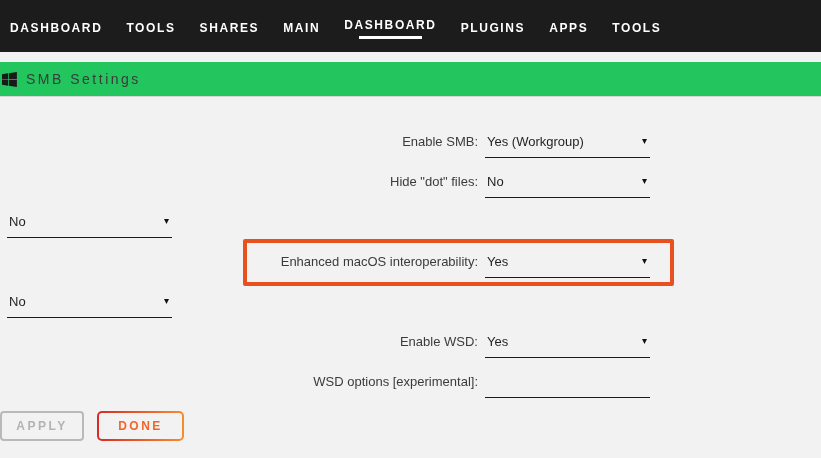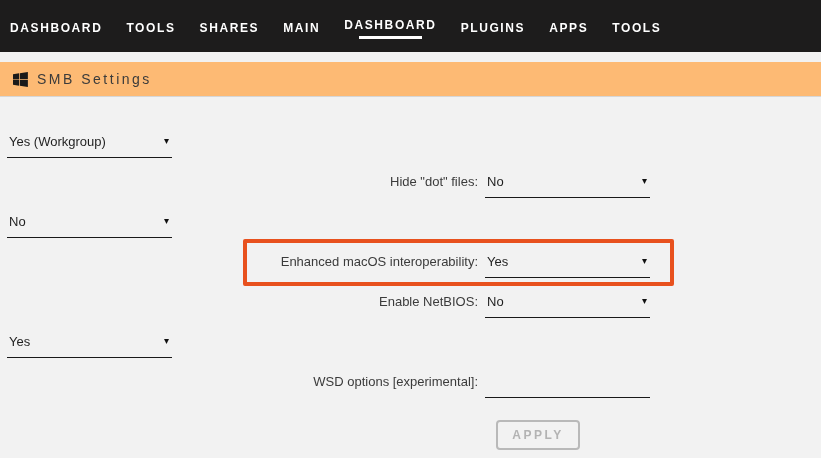--- a/index.html
+++ b/index.html
@@ -33,25 +33,25 @@
     display:block;
     height:3px;
     background:#ffffff;
     width:68%;
     margin:4px auto 0;
   }
   
   .titlebar {
     margin-top:10px;
     height:35px;
-    background:#fdba74;
+    background:#22c55e;
     border-bottom:1px solid #d6d6d6;
     display:flex;
     align-items:center;
-    padding-left:13px;
+    padding-left:2px;
   }
   .titlebar .win-icon { width:15px; height:15px; display:inline-block; }
   .titlebar .title-text {
     margin-left:9px;
     font-size:14px;
     letter-spacing:2.5px;
     color:#3b3b3b;
   }
   
   .form { margin-top:34px; }
@@ -103,22 +103,20 @@
     left:243px;
     top:-12px;
     width:431px;
     height:47px;
     border:4px solid #e8511e;
     border-radius:2px;
     pointer-events:none;
   }
   
   .buttons {
-    margin-top:9px;
-    padding-left:496px;
     display:flex;
     align-items:center;
   }
   .btn {
     height:30px;
     font-family:inherit;
     font-size:12px;
     font-weight:bold;
     letter-spacing:2.5px;
     display:flex;
@@ -178,20 +176,21 @@
       <path d="M0 45.8 L35.7 45.8 L35.7 80.3 L0 75.4 Z"></path>
       <path d="M40 46.2 L87.3 46.2 L87.3 87.5 L40 81.0 Z"></path>
     </svg>
   </span>
   <span class="title-text">SMB Settings</span>
 </div>
 
 <div class="form">
 
   <div class="row">
+    <div class="row-label">Enable SMB:</div>
     <div class="row-control">
       <span>Yes (Workgroup)</span>
       <span class="dd-arrow">▾</span>
     </div>
   </div>
 
   <div class="row">
     <div class="row-label">Hide "dot" files:</div>
     <div class="row-control">
       <span>No</span>
@@ -209,38 +208,41 @@
   <div class="row">
     <div class="hl-box"></div>
     <div class="row-label">Enhanced macOS interoperability:</div>
     <div class="row-control">
       <span>Yes</span>
       <span class="dd-arrow">▾</span>
     </div>
   </div>
 
   <div class="row">
-    <div class="row-label">Enable NetBIOS:</div>
     <div class="row-control">
       <span>No</span>
       <span class="dd-arrow">▾</span>
     </div>
   </div>
 
   <div class="row">
+    <div class="row-label">Enable WSD:</div>
     <div class="row-control">
       <span>Yes</span>
       <span class="dd-arrow">▾</span>
     </div>
   </div>
 
   <div class="row">
     <div class="row-label">WSD options [experimental]:</div>
     <div class="row-control is-input">
       <input type="text" value="" style="">
     </div>
   </div>
 
 </div>
 
 <div class="buttons">
   <button class="btn btn-apply">APPLY</button>
+  <div class="btn-done-wrap">
+    <div class="btn-done-inner">DONE</div>
+  </div>
 </div>
 
 </body></html>

